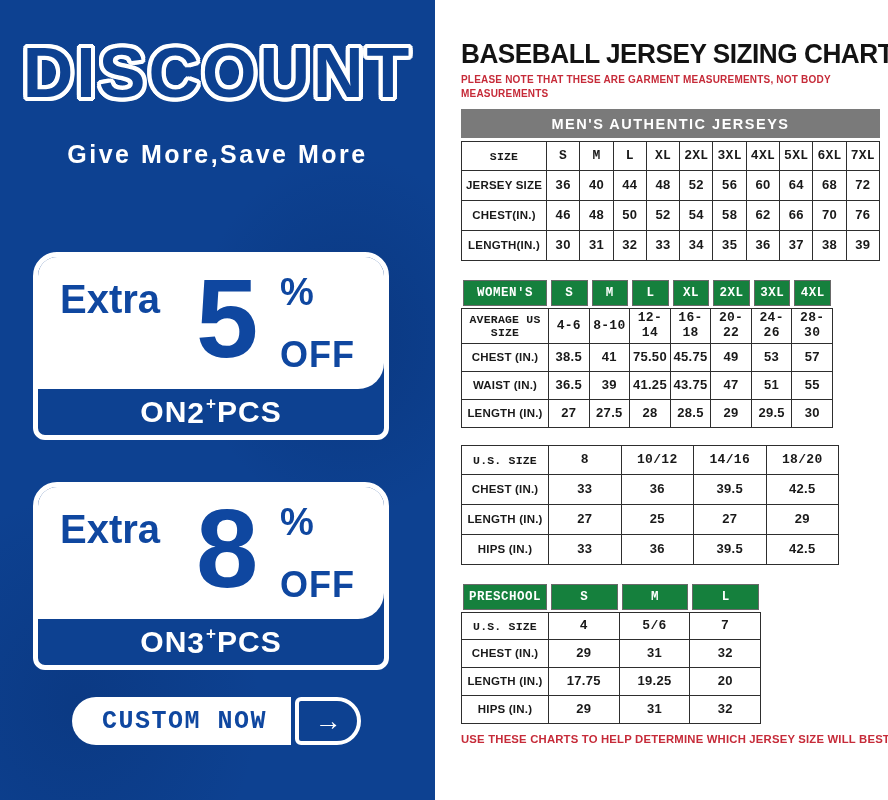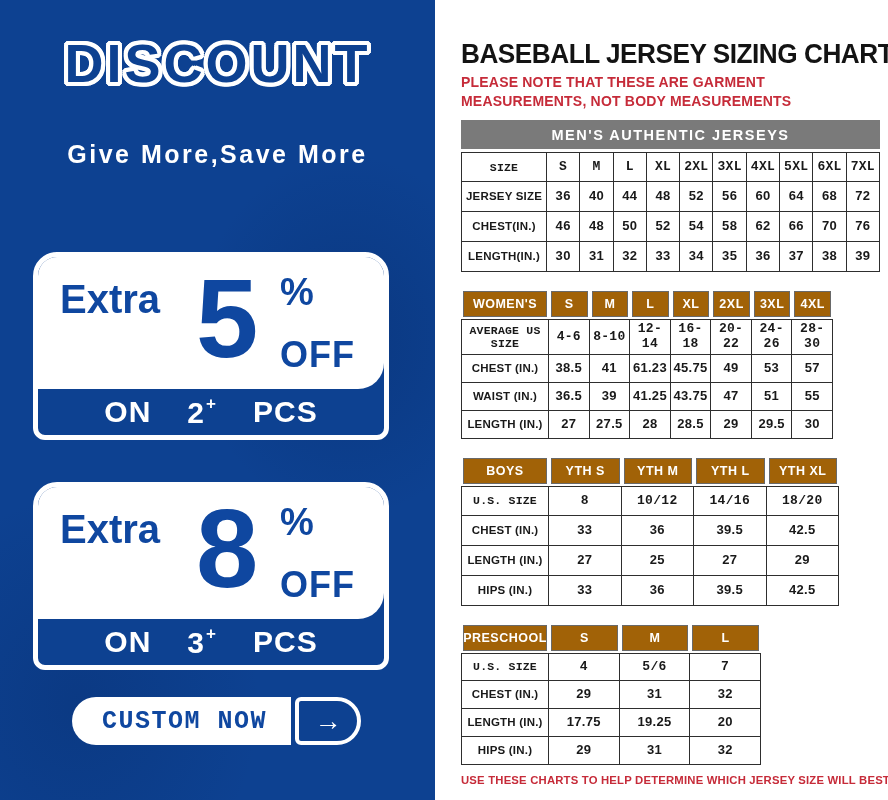--- a/index.html
+++ b/index.html
@@ -11,21 +11,21 @@
   .left-panel {
     position: absolute; left: 0; top: 0; width: 435px; height: 800px;
     background:
       radial-gradient(220px 260px at 80% 42%, rgba(6,40,100,.35), rgba(6,40,100,0) 70%),
       radial-gradient(260px 300px at 18% 88%, rgba(6,40,100,.30), rgba(6,40,100,0) 70%),
       #0d4191;
   }
   .headline {
     position: absolute; top: 30px; left: 0; width: 100%;
     text-align: center;
-    font-size: 54px; font-weight: 800; letter-spacing: 3px;
+    font-size: 70px; font-weight: 800; letter-spacing: 3px;
     color: #0d4191; line-height: 1.25;
     text-shadow:
       -4px 0 0 #fff, 4px 0 0 #fff, 0 -4px 0 #fff, 0 4px 0 #fff,
       -3px -3px 0 #fff, 3px -3px 0 #fff, -3px 3px 0 #fff, 3px 3px 0 #fff,
       -4px 2px 0 #fff, 4px 2px 0 #fff, -4px -2px 0 #fff, 4px -2px 0 #fff,
       -2px 4px 0 #fff, 2px 4px 0 #fff, -2px -4px 0 #fff, 2px -4px 0 #fff;
   }
   .tagline {
     position: absolute; top: 140px; left: 0; width: 100%;
     text-align: center; color: #fff;
@@ -48,21 +48,21 @@
   }
   .offer-value {
     position: absolute; left: 158px; top: 6px;
     font-size: 112px; font-weight: 700; color: #0f47a0; line-height: 1;
   }
   .offer-side { position: absolute; left: 242px; top: 16px; width: 110px; }
   .offer-percent { font-size: 38px; font-weight: 700; color: #0f47a0; line-height: 1; }
   .offer-off { margin-top: 26px; font-size: 36px; font-weight: 800; color: #0f47a0; letter-spacing: 1px; line-height: 1; }
   .card-band {
     position: absolute; left: 0; right: 0; bottom: 0; height: 46px;
-    display: flex; align-items: center; justify-content: center; gap: 36px;
+    display: flex; align-items: center; justify-content: center; 
     color: #fff; font-size: 30px; font-weight: 700; letter-spacing: 1px;
   }
   .band-qty sup { font-size: 17px; font-weight: 800; vertical-align: 14px; margin-left: 1px; }
   .cta {
     position: absolute; left: 72px; top: 697px; height: 48px;
     display: flex; align-items: stretch; cursor: pointer;
   }
   .cta-pill {
     background: #fff; border-radius: 24px 0 0 24px;
     display: flex; align-items: center; padding: 0 24px 0 30px;
@@ -83,42 +83,43 @@
     position: absolute; left: 435px; top: 0; width: 453px; height: 800px;
     background: #fff; padding: 40px 8px 0 26px;
   }
   .chart-title {
     color: #131313; font-size: 27px; font-weight: 800; letter-spacing: -0.5px;
     line-height: 1.05; transform: scaleX(0.97); transform-origin: left;
     white-space: nowrap;
   }
   .note-top {
     margin-top: 5px; width: 416px;
-    color: #c62b39; font-size: 14px; font-weight: 700; line-height: 1.35;
+    color: #c62b39; font-size: 10px; font-weight: 700; line-height: 1.35;
     letter-spacing: 0.2px;
   }
   .tables-host { margin-top: 9px; }
   .sz-table { margin-top: 17px; }
   .sz-table:first-child { margin-top: 0; }
   .t-mens { width: 419px; --labelw: 86px; }
   .t-womens { width: 372px; --labelw: 88px; }
   .t-boys { width: 378px; --labelw: 88px; }
   .t-preschool { width: 300px; --labelw: 88px; }
 
   .banner {
     height: 29px; margin-bottom: 3px; background: #7a7a7a;
     display: flex; align-items: center; justify-content: center;
     color: #fff; font-size: 14.5px; font-weight: 700; letter-spacing: 1.5px;
   }
   .trow { display: grid; }
   .trow.head .hcell {
-    background: #a16207; border: 2px solid #fff;
+    background: #15803d; border: 2px solid #fff;
     min-height: 30px; display: flex; align-items: center; justify-content: center;
     color: #fff; font-size: 12.5px; font-weight: 700; letter-spacing: 0.5px;
     box-shadow: 0 0 0 1px #696969 inset;
+    font-family: Liberation Mono, monospace;
   }
   .cell {
     min-height: 28px; background: #fff;
     border-right: 1.4px solid #2e2e2e; border-bottom: 1.4px solid #2e2e2e;
     display: flex; align-items: center; justify-content: center;
     color: #191919; font-size: 13px; font-weight: 700; letter-spacing: 0.3px;
     text-align: center; padding: 2px 1px; line-height: 1.15;
   }
   .cell.label { font-size: 11.5px; letter-spacing: 0.2px; }
   .trow .cell:first-child { border-left: 1.4px solid #2e2e2e; }
@@ -257,21 +258,21 @@
               <div class="cell">12-14</div>
               <div class="cell">16-18</div>
               <div class="cell">20-22</div>
               <div class="cell">24-26</div>
               <div class="cell">28-30</div>
             </div>
             <div class="trow" style="grid-template-columns: var(--labelw) repeat(7, 1fr);">
               <div class="cell label">CHEST (IN.)</div>
               <div class="cell">38.5</div>
               <div class="cell">41</div>
-              <div class="cell">61.23</div>
+              <div class="cell">75.50</div>
               <div class="cell">45.75</div>
               <div class="cell">49</div>
               <div class="cell">53</div>
               <div class="cell">57</div>
             </div>
             <div class="trow" style="grid-template-columns: var(--labelw) repeat(7, 1fr);">
               <div class="cell label">WAIST (IN.)</div>
               <div class="cell">36.5</div>
               <div class="cell">39</div>
               <div class="cell">41.25</div>
@@ -286,27 +287,20 @@
               <div class="cell">27.5</div>
               <div class="cell">28</div>
               <div class="cell">28.5</div>
               <div class="cell">29</div>
               <div class="cell">29.5</div>
               <div class="cell">30</div>
             </div>
           </div>
         </div>
         <div class="sz-table t-boys">
-          <div class="trow head" style="grid-template-columns: var(--labelw) repeat(4, 1fr);">
-            <div class="hcell">BOYS</div>
-            <div class="hcell">YTH S</div>
-            <div class="hcell">YTH M</div>
-            <div class="hcell">YTH L</div>
-            <div class="hcell">YTH XL</div>
-          </div>
           <div class="tbody">
             <div class="trow" style="grid-template-columns: var(--labelw) repeat(4, 1fr);">
               <div class="cell label">U.S. SIZE</div>
               <div class="cell">8</div>
               <div class="cell">10/12</div>
               <div class="cell">14/16</div>
               <div class="cell">18/20</div>
             </div>
             <div class="trow" style="grid-template-columns: var(--labelw) repeat(4, 1fr);">
               <div class="cell label">CHEST (IN.)</div>

